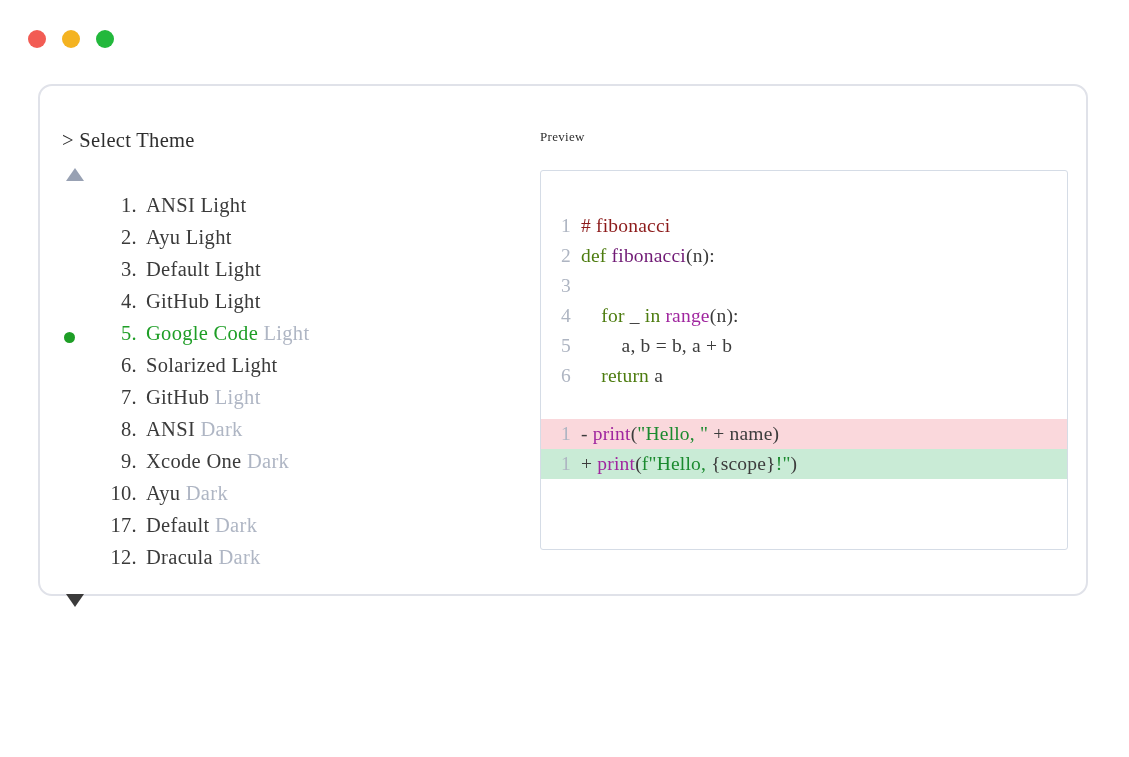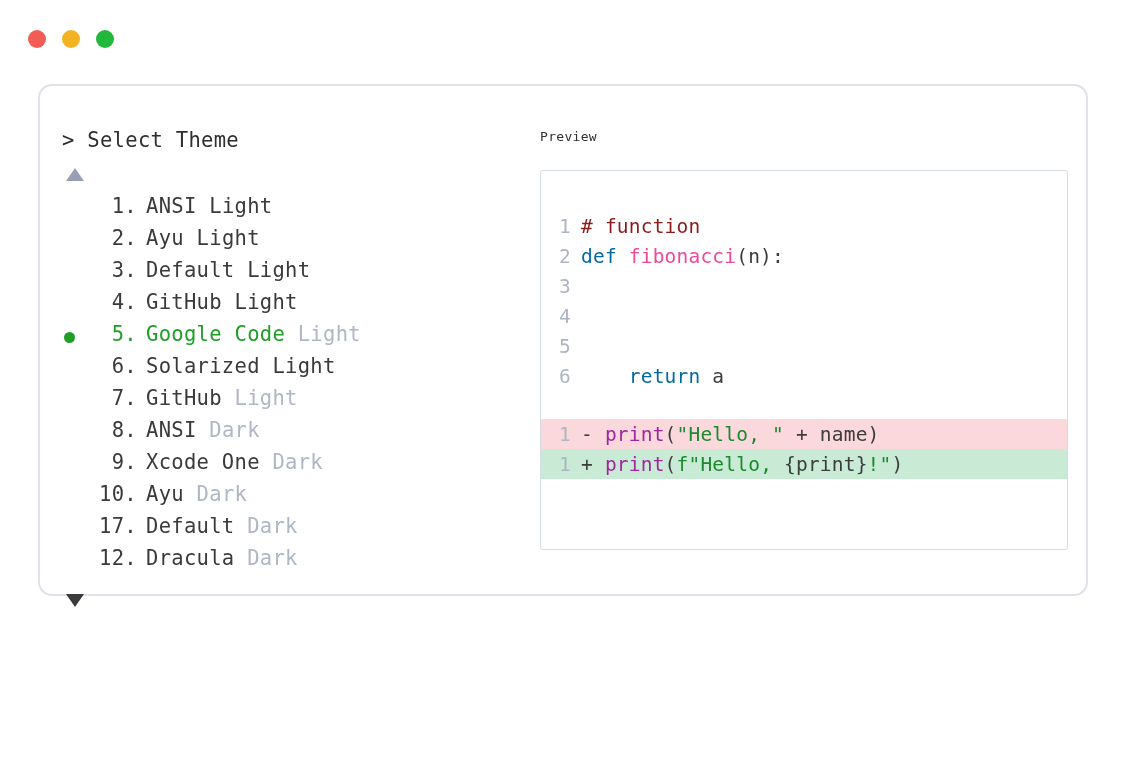--- a/index.html
+++ b/index.html
@@ -38,20 +38,21 @@
   .card {
     position: absolute;
     left: 38px;
     top: 84px;
     width: 1050px;
     height: 512px;
     border: 2px solid #E0E2E9;
     border-radius: 14px;
     background: #ffffff;
     box-sizing: border-box;
+    font-family: Liberation Serif, serif;
   }
 
   .card-inner {
     position: relative;
     width: 100%;
     height: 100%;
   }
 
   
   .left-col {
@@ -170,22 +171,22 @@
     color: #AEB5C2;
     padding-right: 8px;
     box-sizing: border-box;
   }
   .code-text { padding-left: 2px; }
   .code-line.diff-del { background: #FAD8DC; }
   .code-line.diff-add { background: #C9EBD6; }
 
   
   .tok-comment  { color: #8C1A1A; }
-  .tok-keyword  { color: #0369a1; }
-  .tok-func     { color: #ec4899; }
+  .tok-keyword  { color: #4d7c0f; }
+  .tok-func     { color: #701a75; }
   .tok-plain    { color: #3C3C3C; }
   .tok-number   { color: #0E7C7B; }
   .tok-string   { color: #1A8A2E; }
   .tok-builtin  { color: #A0269F; }
 
   
   .hint {
     position: absolute;
     left: 22px;
     top: 548px;
@@ -226,27 +227,27 @@
           <li class="theme-item"><span class="bullet-cell"></span><span class="num-cell">17.</span><span class="name-cell">Default</span><span> </span><span class="variant muted">Dark</span></li>
           <li class="theme-item"><span class="bullet-cell"></span><span class="num-cell">12.</span><span class="name-cell">Dracula</span><span> </span><span class="variant muted">Dark</span></li>
         </ul>
 
       <div class="scroll-arrow-down"></div>
     </div>
 
     <div class="right-col">
       <div class="preview-label">Preview</div>
       <div class="code-panel" id="code-panel">
-          <div class="code-line"><span class="ln">1</span><span class="code-text"><span class="tok-comment"># function</span></span></div>
+          <div class="code-line"><span class="ln">1</span><span class="code-text"><span class="tok-comment"># fibonacci</span></span></div>
           <div class="code-line"><span class="ln">2</span><span class="code-text"><span class="tok-keyword">def </span><span class="tok-func">fibonacci</span><span class="tok-plain">(n):</span></span></div>
           <div class="code-line"><span class="ln">3</span></div>
-          <div class="code-line"><span class="ln">4</span></div>
-          <div class="code-line"><span class="ln">5</span></div>
+          <div class="code-line"><span class="ln">4</span><span class="code-text"><span class="tok-plain">    </span><span class="tok-keyword">for</span><span class="tok-plain"> _ </span><span class="tok-keyword">in</span><span class="tok-plain"> </span><span class="tok-builtin">range</span><span class="tok-plain">(n):</span></span></div>
+          <div class="code-line"><span class="ln">5</span><span class="code-text"><span class="tok-plain">        a, b = b, a + b</span></span></div>
           <div class="code-line"><span class="ln">6</span><span class="code-text"><span class="tok-plain">    </span><span class="tok-keyword">return</span><span class="tok-plain"> a</span></span></div>
           <div class="code-line blank"><span class="ln"></span><span class="code-text"></span></div>
           <div class="code-line diff-del"><span class="ln">1</span><span class="code-text"><span class="tok-plain">- </span><span class="tok-builtin">print</span><span class="tok-plain">(</span><span class="tok-string">"Hello, "</span><span class="tok-plain"> + name)</span></span></div>
-          <div class="code-line diff-add"><span class="ln">1</span><span class="code-text"><span class="tok-plain">+ </span><span class="tok-builtin">print</span><span class="tok-plain">(</span><span class="tok-string">f"Hello, </span><span class="tok-plain">{print}</span><span class="tok-string">!"</span><span class="tok-plain">)</span></span></div>
+          <div class="code-line diff-add"><span class="ln">1</span><span class="code-text"><span class="tok-plain">+ </span><span class="tok-builtin">print</span><span class="tok-plain">(</span><span class="tok-string">f"Hello, </span><span class="tok-plain">{scope}</span><span class="tok-string">!"</span><span class="tok-plain">)</span></span></div>
         </div>
     </div>
 
 
   </div>
 </div>
 
 </body></html>

